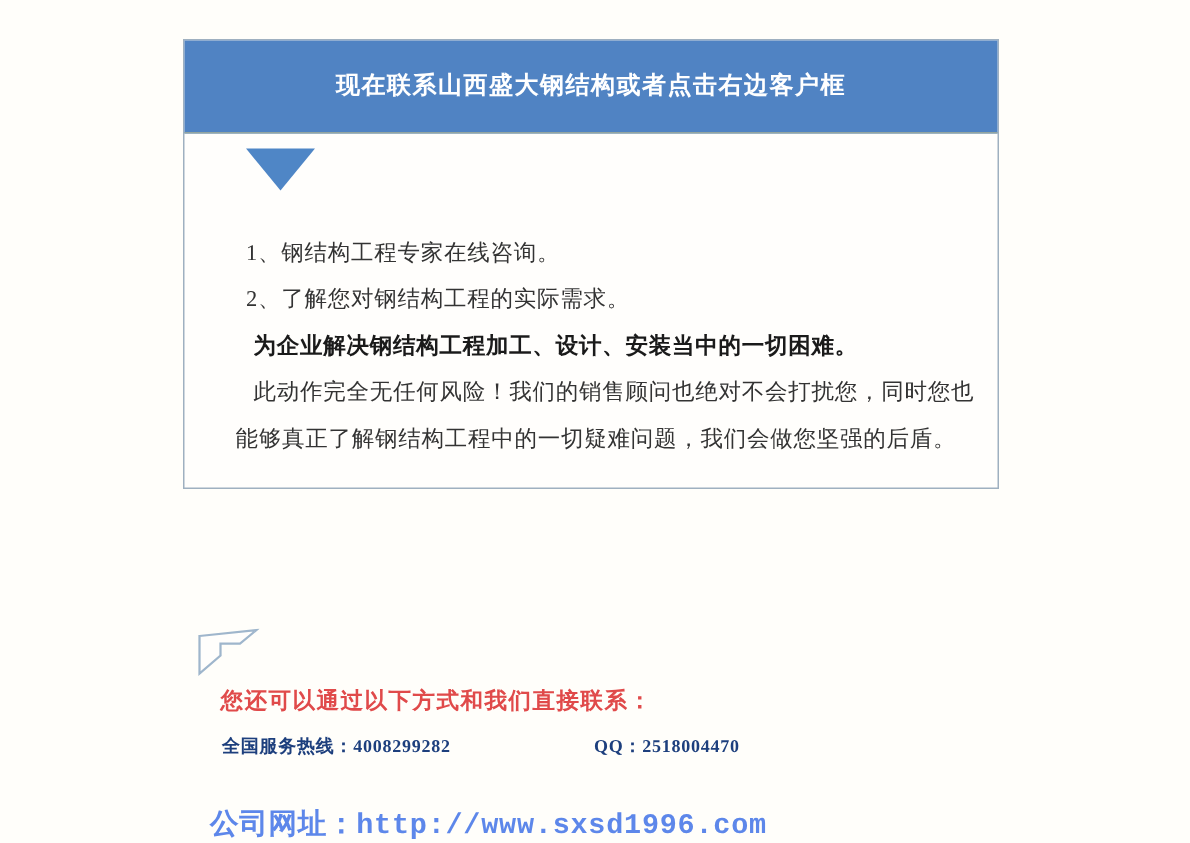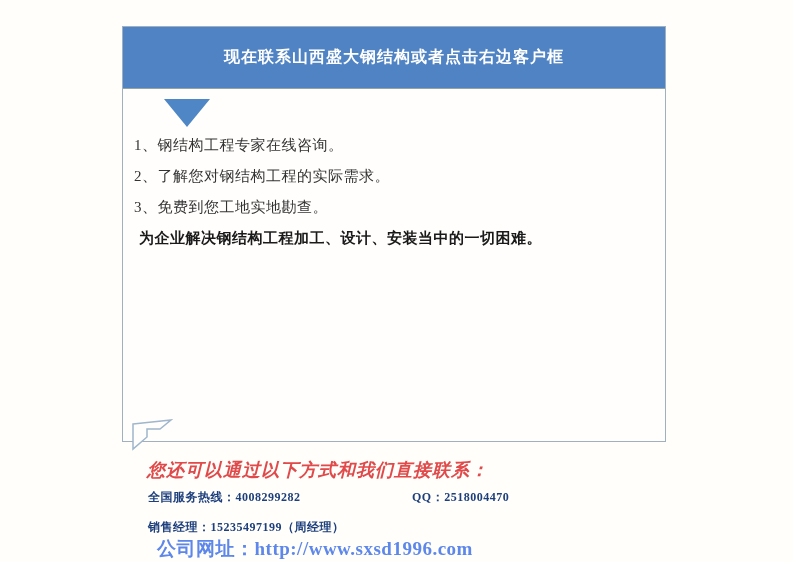--- a/index.html
+++ b/index.html
@@ -3,95 +3,93 @@
 <meta charset="utf-8">
 <style>
   html,body{margin:0;padding:0;}
   body{
     width:793px;height:562px;position:relative;overflow:hidden;
     background:#fffefa;
     font-family:"Liberation Serif","DejaVu Serif",serif;
   }
   
   .main-box{
-    position:absolute;left:122px;top:26px;width:544px;height:416px;
+    position:absolute;left:122px;top:26px;width:544px;height:300px;
     border:1px solid #9fb0c0;background:#fffefc;box-sizing:border-box;
   }
   .banner{
     height:61px;background:#5083c3;border-bottom:1px solid #93a5a0;
     display:flex;align-items:center;justify-content:center;
   }
   .banner-title{
     color:#ffffff;font-size:16px;font-weight:bold;letter-spacing:1px;
   }
   .triangle-down{
     position:absolute;left:41px;top:72px;width:0;height:0;
     border-left:23px solid transparent;border-right:23px solid transparent;
     border-top:28px solid #4f86c6;
   }
   .steps{
-    padding:41px 4px 0 4px;
-    font-size:15px;line-height:31px;color:#333333;
+    padding:65px 4px 0 4px;
+    font-size:15px;line-height:31px;color:#333333;margin-left:30px;
   }
   .steps p{margin:0;}
   .step-item{padding-left:7px;letter-spacing:0.5px;}
   .bold-line{font-weight:bold;text-indent:12px;color:#1a1a1a;letter-spacing:0.5px;}
   .risk-paragraph{text-indent:12px;letter-spacing:0.5px;}
   
   .flag-icon{position:absolute;left:131px;top:419px;}
   .contact-intro{
     position:absolute;left:147px;top:458px;
-    color:#e04a4a;font-size:18px;font-weight:bold;letter-spacing:1px;font-style:italic;
+    color:#e04a4a;font-size:15px;font-weight:bold;letter-spacing:1px;
   }
   .contact-line{
     position:absolute;left:148px;width:540px;
     color:#1d3f7d;font-size:12px;font-weight:bold;letter-spacing:0.5px;
   }
   .contact-line .col2{position:absolute;top:0;}
   .line-hotline{top:489px;}
-  .line-hotline .col2{left:264px;}
+  .line-hotline .col2{left:248px;}
   .line-manager{top:519px;}
   .line-manager .col2{left:287px;}
   .website-line{
     position:absolute;left:140px;top:536px;
     color:#5d87ea;font-size:19px;font-weight:bold;
-    font-family:Liberation Serif, serif;
+    font-family:Liberation Mono, monospace;
     letter-spacing:0.5px;
-    margin-left:17px;
   }
   .website-line a{color:#5d87ea;text-decoration:none;}
 </style>
 </head>
 <body>
 
 <div class="main-box">
   <div class="banner">
     <span class="banner-title">现在联系山西盛大钢结构或者点击右边客户框</span>
   </div>
   <div class="triangle-down"></div>
   <div class="steps">
     <p class="step-item">1、钢结构工程专家在线咨询。</p>
     <p class="step-item">2、了解您对钢结构工程的实际需求。</p>
-    <p class="step-item">3、免费到您工地实地勘查。</p>
     <p class="bold-line">为企业解决钢结构工程加工、设计、安装当中的一切困难。</p>
+    <p class="risk-paragraph">此动作完全无任何风险！我们的销售顾问也绝对不会打扰您，同时您也能够真正了解钢结构工程中的一切疑难问题，我们会做您坚强的后盾。</p>
   </div>
 </div>
 
 <div class="flag-icon">
   <svg width="42" height="34" viewBox="0 0 42 34">
     <polygon points="2,5 40,1 29,10 16,10 16,18 2,30" fill="#fffefc" stroke="#9fb6cc" stroke-width="1.5" stroke-linejoin="miter"></polygon>
   </svg>
 </div>
 
 <div class="contact-intro">您还可以通过以下方式和我们直接联系：</div>
 
 <div class="contact-line line-hotline">
   <span class="col1"><span>全国服务热线：</span><span>4008299282</span></span>
   <span class="col2"><span>QQ：</span><span>2518004470</span></span>
 </div>
 
 <div class="contact-line line-manager">
-  <span class="col1"><span>销售经理：</span><span>15235497199（周经理）</span></span>
 </div>
 
 <div class="website-line">
   <span>公司网址：</span><a href="#">http://www.sxsd1996.com</a>
 </div>
 
 </body></html>

